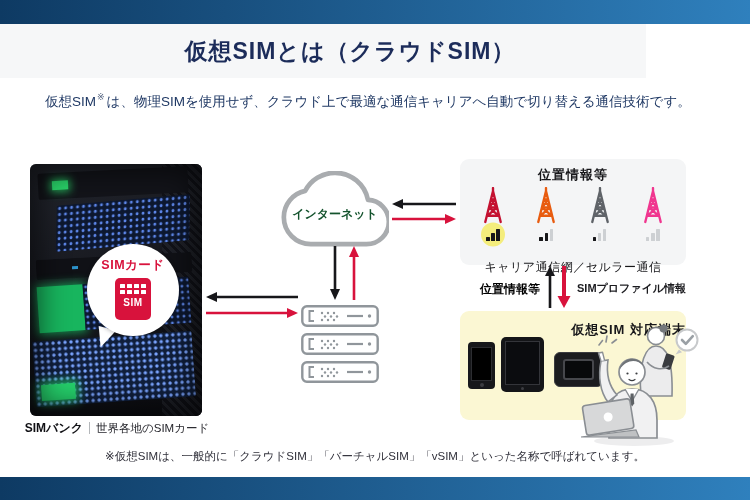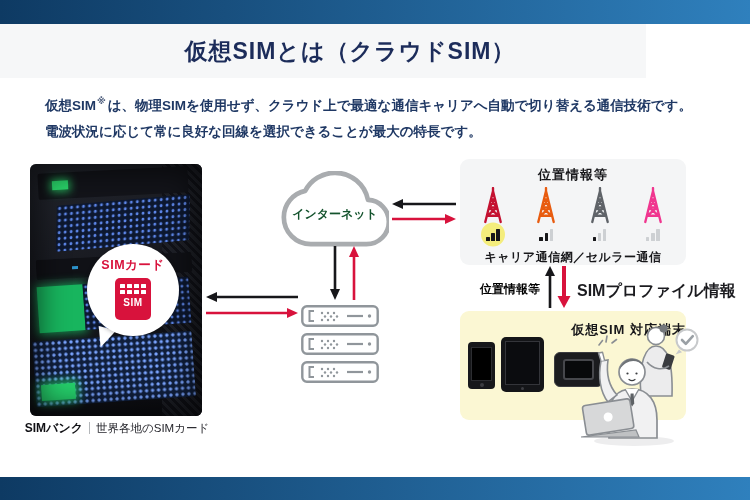--- a/index.html
+++ b/index.html
@@ -12,21 +12,21 @@
 
   
   .top-bar{left:0;top:0;width:750px;height:24px;background:linear-gradient(90deg,var(--grad1),var(--grad2));}
   .bottom-bar{left:0;top:477px;width:750px;height:23px;background:linear-gradient(90deg,var(--grad1),var(--grad2));}
 
   
   .title-band{left:0;top:24px;width:646px;height:54px;background:#f6f7f8;}
   .page-title{left:0;top:36px;width:700px;text-align:center;font-size:23px;font-weight:700;color:#1c2c5a;letter-spacing:1px;}
 
   
-  .intro{left:45px;top:88px;width:685px;font-size:13.5px;font-weight:700;color:var(--navy);line-height:26px;}
+  .intro{left:45px;top:88px;width:685px;font-size:13.5px;font-weight:400;color:var(--navy);line-height:19px;}
   .intro sup{font-size:9px;color:#51617f;margin:0 2px 0 1px;}
 
   
   .photo{left:30px;top:164px;width:172px;height:252px;border-radius:6px;overflow:hidden;
          background:linear-gradient(155deg,#23262e 0%,#15161c 55%,#0b0c10 100%);}
   .ph-mesh{position:absolute;right:0;top:0;width:40px;height:252px;
            background:repeating-linear-gradient(45deg,#101117 0 3px,#1f2128 3px 6px);opacity:.9;}
   .ph-unit{position:absolute;background:#13141a;border-radius:2px;}
   .u1{left:8px;top:6px;width:150px;height:26px;transform:rotate(-3deg);}
   .u1 .light{position:absolute;left:14px;top:8px;width:16px;height:9px;background:#2bd96c;box-shadow:0 0 8px 2px rgba(43,217,108,.8);}
@@ -75,25 +75,25 @@
   .carriers-heading{margin-top:7px;font-size:13px;font-weight:700;color:#17171a;letter-spacing:1px;}
   .towers-row{display:flex;justify-content:space-evenly;width:100%;margin-top:3px;}
   .tower-cell{display:flex;flex-direction:column;align-items:center;width:40px;}
   .tower-svg{width:26px;height:37px;}
   .signal{position:relative;z-index:0;width:22px;height:13px;display:flex;align-items:flex-end;justify-content:center;gap:1.5px;margin-top:4px;}
   .signal i{position:relative;z-index:1;display:block;width:3.6px;background:#cdd0d3;border-radius:.5px;}
   .signal i:nth-child(1){height:4.5px;}.signal i:nth-child(2){height:8px;}.signal i:nth-child(3){height:12px;}
   .signal i.on{background:#17171a;}
   .signal.hl::before{content:"";position:absolute;z-index:0;left:50%;top:50%;width:24px;height:24px;transform:translate(-50%,-52%);
                      background:var(--hl);border-radius:50%;}
-  .carriers-caption{margin-top:8px;font-size:12px;font-weight:700;color:#17171a;letter-spacing:.5px;}
+  .carriers-caption{margin-top:18px;font-size:12px;font-weight:400;color:#17171a;letter-spacing:.5px;}
 
   
   .loc-label{left:458px;top:281px;width:82px;text-align:right;font-size:12px;font-weight:700;color:#000000;}
-  .profile-label{left:577px;top:281px;font-size:16px;font-weight:700;color:#1b1b1f;text-align:center;}
+  .profile-label{left:577px;top:281px;font-size:11px;font-weight:700;color:#1b1b1f;text-align:center;}
 
   
   .devices-box{left:460px;top:311px;width:226px;height:109px;background:var(--yellow);border-radius:9px;}
   .devices-title{left:460px;top:321px;width:226px;text-align:right;font-size:13px;font-weight:700;color:#17171a;letter-spacing:1px;}
   .phone{left:468px;top:342px;width:27px;height:47px;background:#17181b;border-radius:4px;}
   .phone::after{content:"";position:absolute;left:3px;top:5px;right:3px;bottom:8px;background:#000;border:1px solid #2c2d31;}
   .phone::before{content:"";position:absolute;left:50%;bottom:2px;width:4px;height:4px;margin-left:-2px;border-radius:50%;background:#3c3d41;}
   .tablet{left:501px;top:337px;width:43px;height:55px;background:#141518;border-radius:5px;}
   .tablet::after{content:"";position:absolute;left:4px;top:4px;right:4px;bottom:7px;background:#0b0c0f;border:1px solid #34353a;}
   .tablet::before{content:"";position:absolute;left:50%;bottom:2px;width:3.5px;height:3.5px;margin-left:-1.75px;border-radius:50%;background:#3c3d41;}
@@ -111,21 +111,20 @@
 <body>
 
 <div class="slide" style="--red: #d8123c; --navy: #1f3864; --grad1: #0e3a63; --grad2: #2f80bd; --panel: #f4f5f6; --yellow: #fbf7d3; --hl: #f4ed7c;">
 
   <div class="abs top-bar"></div>
   <div class="abs title-band"></div>
   <div class="abs page-title">仮想SIMとは（クラウドSIM）</div>
 
   <div class="abs intro">
     <span><span>仮想SIM</span><sup>※</sup><span>は、物理SIMを使用せず、クラウド上で最適な通信キャリアへ自動で切り替える通信技術です。</span></span><br>
-    <span>電波状況に応じて常に良好な回線を選択できることが最大の特長です。</span>
   </div>
 
   <div class="abs caption photo-caption">
     <span class="t">SIMバンク</span><span class="sep"></span><span>世界各地のSIMカード</span>
   </div>
   <div class="abs photo">
     <div class="ph-mesh"></div>
     <div class="ph-unit u1">
         <div class="light"></div>
       </div>
@@ -347,14 +346,15 @@
       <path d="M47 73 L54 85 L61 73" fill="#fff" stroke="#8a8e93" stroke-width="1.4"></path>
       <path d="M52.6 77.5 h3 l0.6 10 l-2.1 3 l-2.1 -3 z" fill="#5e6266"></path>
       <g transform="rotate(-9 30 100)">
         <rect x="6" y="86" width="48" height="30" rx="3" fill="#d7d8d9" stroke="#8a8e93" stroke-width="1.6"></rect>
         <circle cx="30" cy="101" r="4.5" fill="#fff"></circle>
       </g>
       <path d="M3 121 L58 114 L61 121 Z" fill="#bfc1c3" stroke="#8a8e93" stroke-width="1.2"></path>
     </g>
   </svg>
 
+  <div class="abs footnote">※仮想SIMは、一般的に「クラウドSIM」「バーチャルSIM」「vSIM」といった名称で呼ばれています。</div>
   <div class="abs bottom-bar"></div>
 </div>
 
 </body></html>

